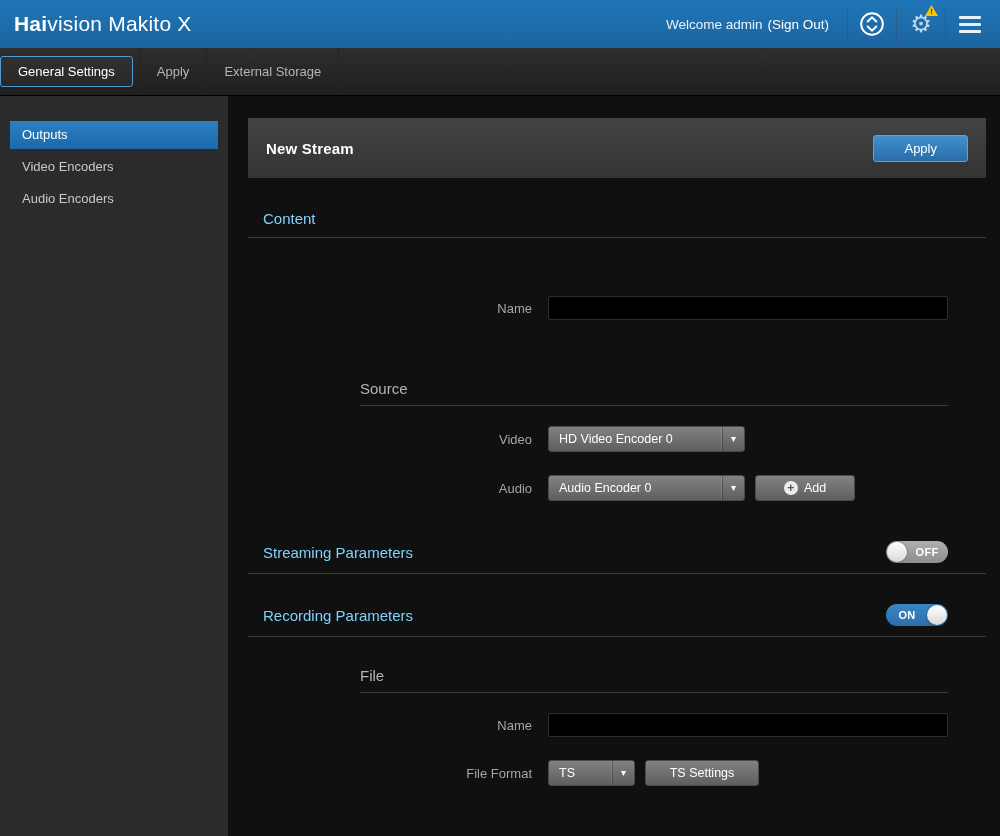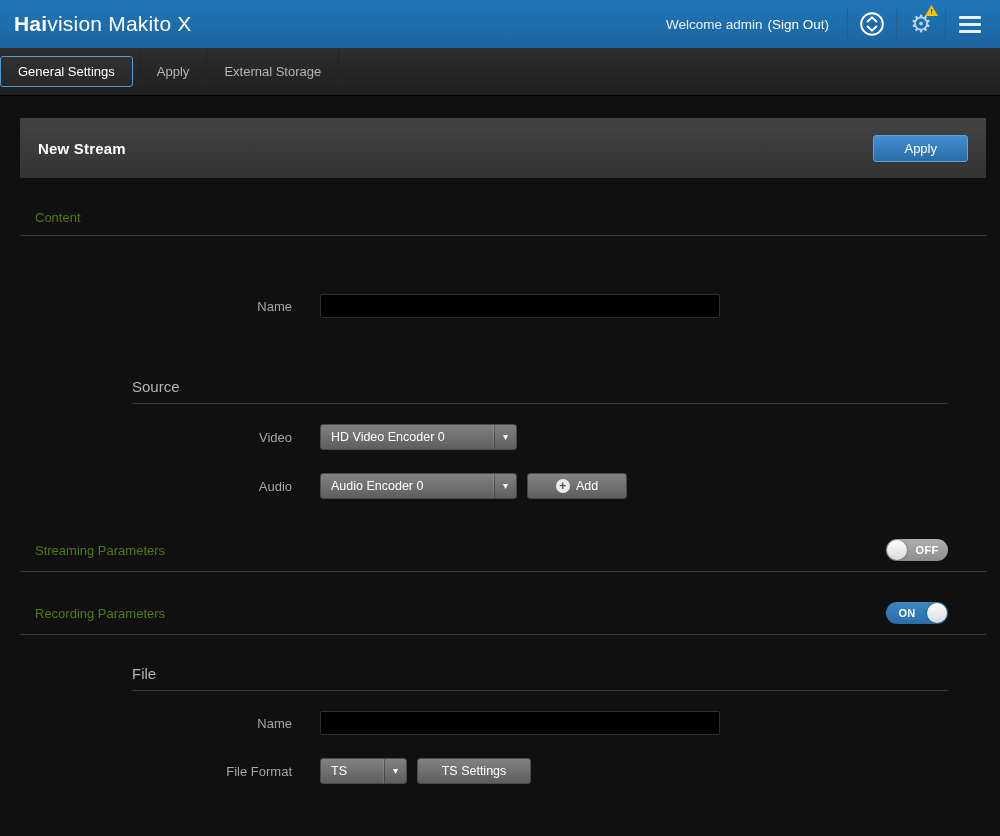--- a/index.html
+++ b/index.html
@@ -64,27 +64,27 @@
   }
   .title { color:#fff; font-size:15px; font-weight:bold; letter-spacing:.2px; }
   .apply-btn {
     background:linear-gradient(#4190cf,#2a6ca8); border:1px solid #5aa4de;
     color:#fff; font-size:13px; padding:5px 30px; border-radius:3px; cursor:pointer;
     font-family:inherit;
   }
 
   
   .section-row { display:flex; align-items:center; justify-content:space-between; padding:0 38px 0 15px; }
-  .section-title { color:#4d7c0f; font-size:13px; }
+  .section-title { color:#7dd3fc; font-size:15px; }
   .divider { height:1px; background:#3a3a3a; margin-top:10px; }
   .sub-head { margin:0 38px 0 112px; color:#b5b5b5; font-size:15px; }
   .sub-divider { height:1px; background:#3a3a3a; margin:8px 38px 0 112px; }
 
   .form-row { display:flex; align-items:center; margin-top:24px; }
-  .form-label { flex:0 0 300px; text-align:right; padding-right:28px; color:#a6a6a6; font-size:13px; }
+  .form-label { flex:0 0 300px; text-align:right; padding-right:16px; color:#a6a6a6; font-size:13px; }
 
   .text-input {
     width:400px; height:24px; background:#000; border:1px solid #2e2e2e; border-radius:2px;
     color:#ddd; padding:0 8px; font-size:13px; font-family:inherit;
   }
 
   .dropdown {
     height:26px; background:linear-gradient(#828282,#5e5e5e); border:1px solid #4a4a4a;
     border-radius:3px; display:flex; align-items:center; color:#fff; font-size:12.5px; cursor:pointer;
   }
@@ -162,20 +162,25 @@
     <div class="tab active">General Settings</div>
     <div class="tabsep"></div>
     <div class="tab">Apply</div>
     <div class="tabsep"></div>
     <div class="tab">External Storage</div>
     <div class="tabsep"></div>
   </nav>
 
   <div class="content-row">
 
+    <aside class="sidebar">
+      <div class="side-item active">Outputs</div>
+      <div class="side-item">Video Encoders</div>
+      <div class="side-item">Audio Encoders</div>
+    </aside>
 
     <main class="main">
 
       <div class="titlebar">
         <span class="title">New Stream</span>
         <button class="apply-btn">Apply</button>
       </div>
 
       <div class="section-row mt-sec1">
         <span class="section-title">Content</span>

